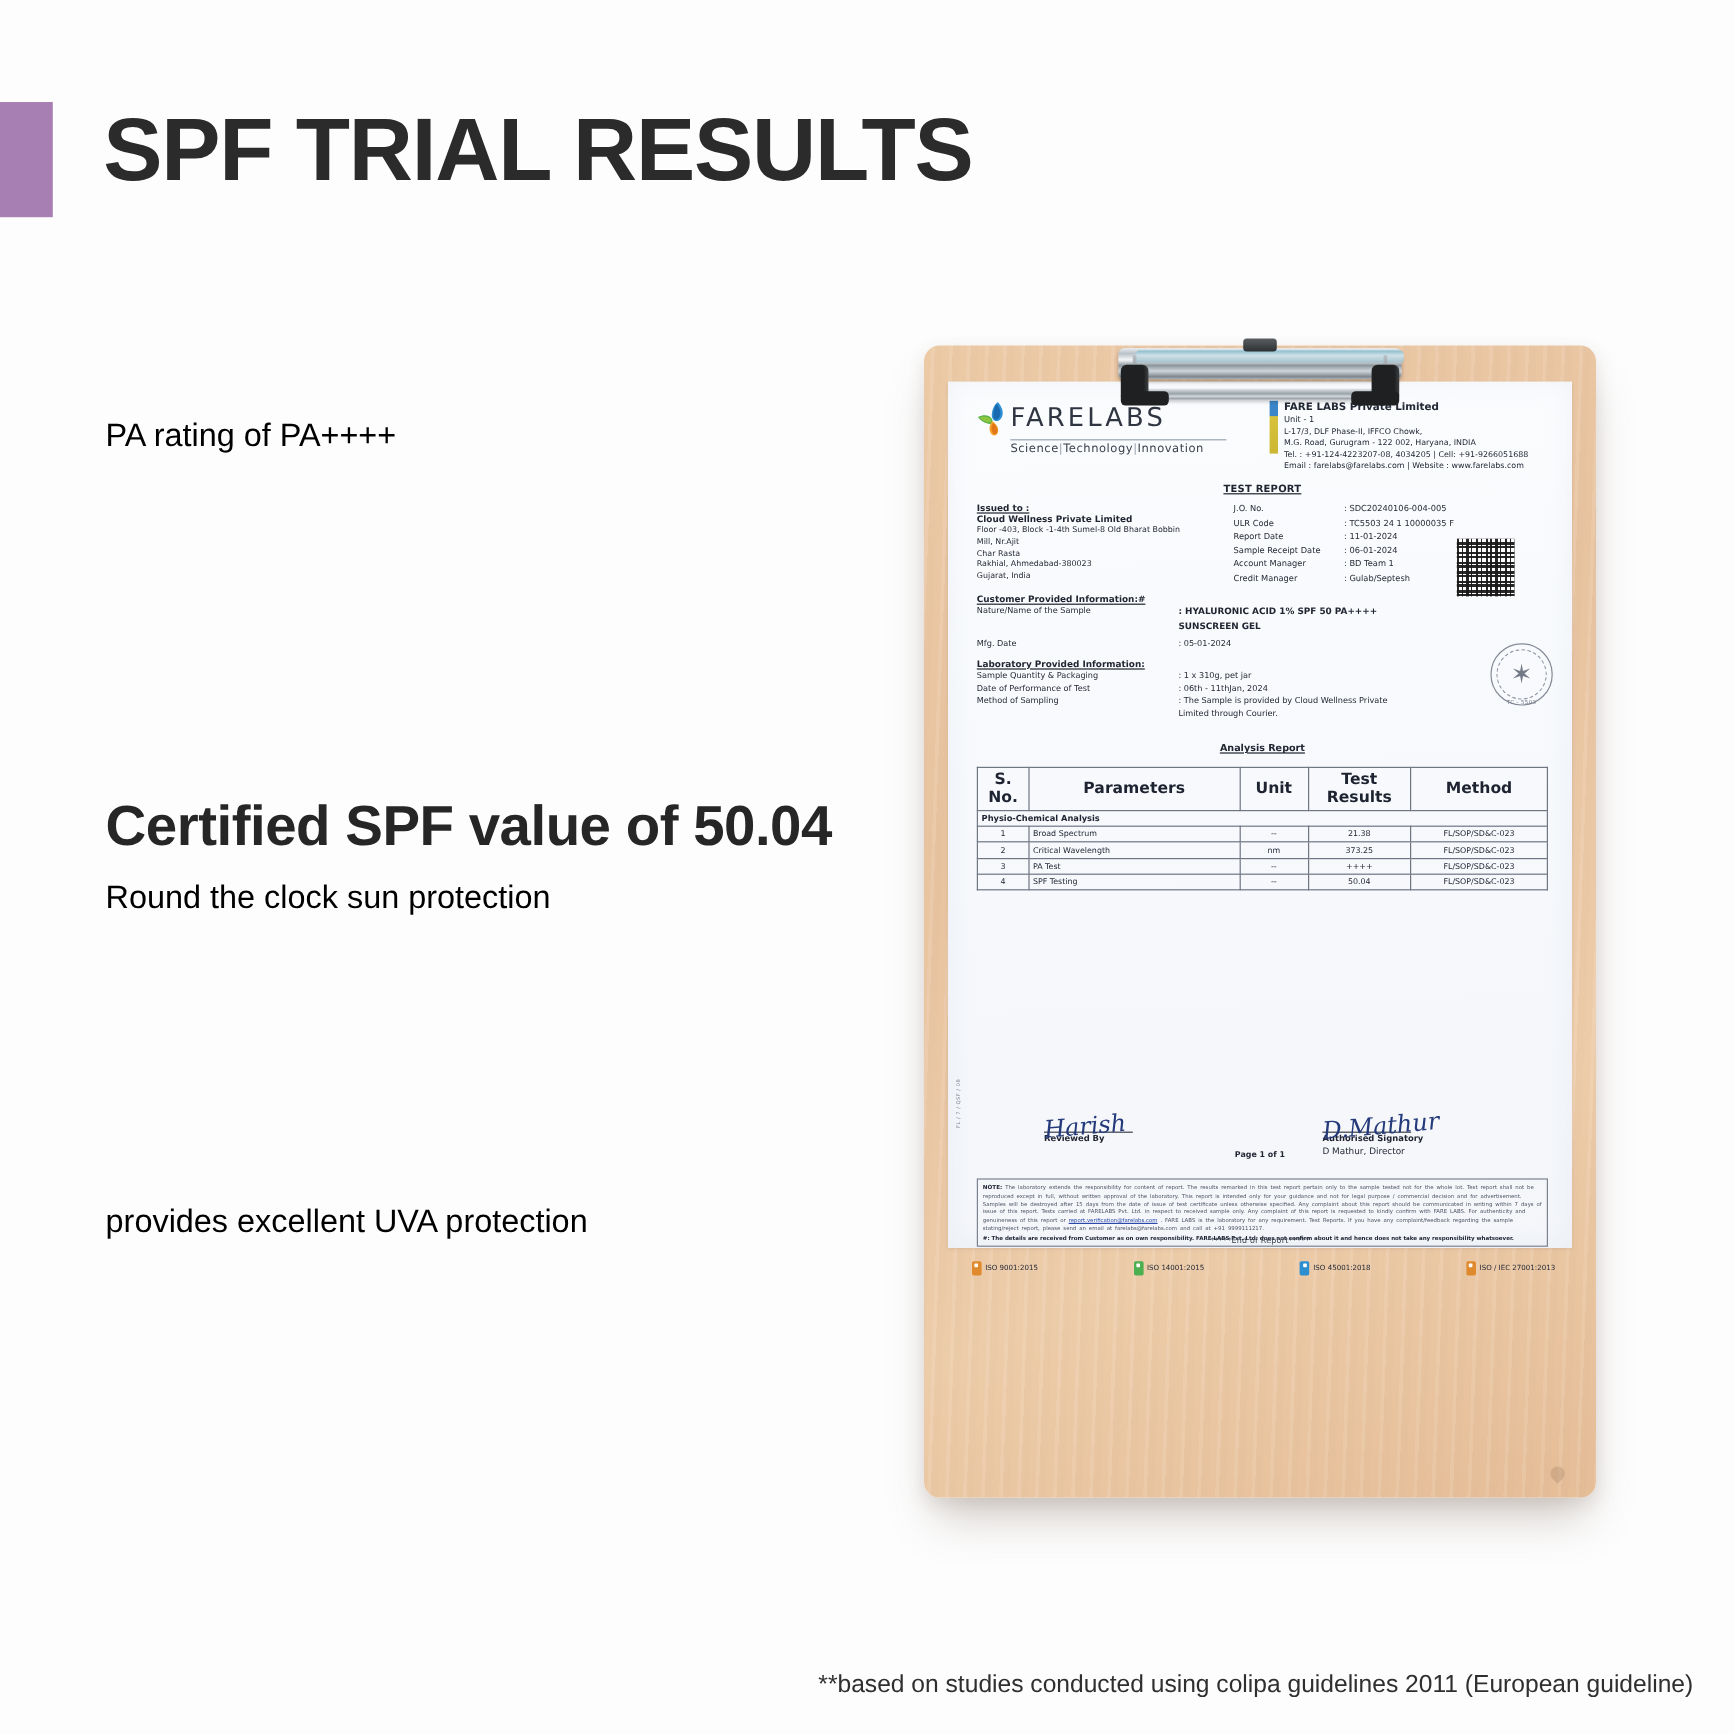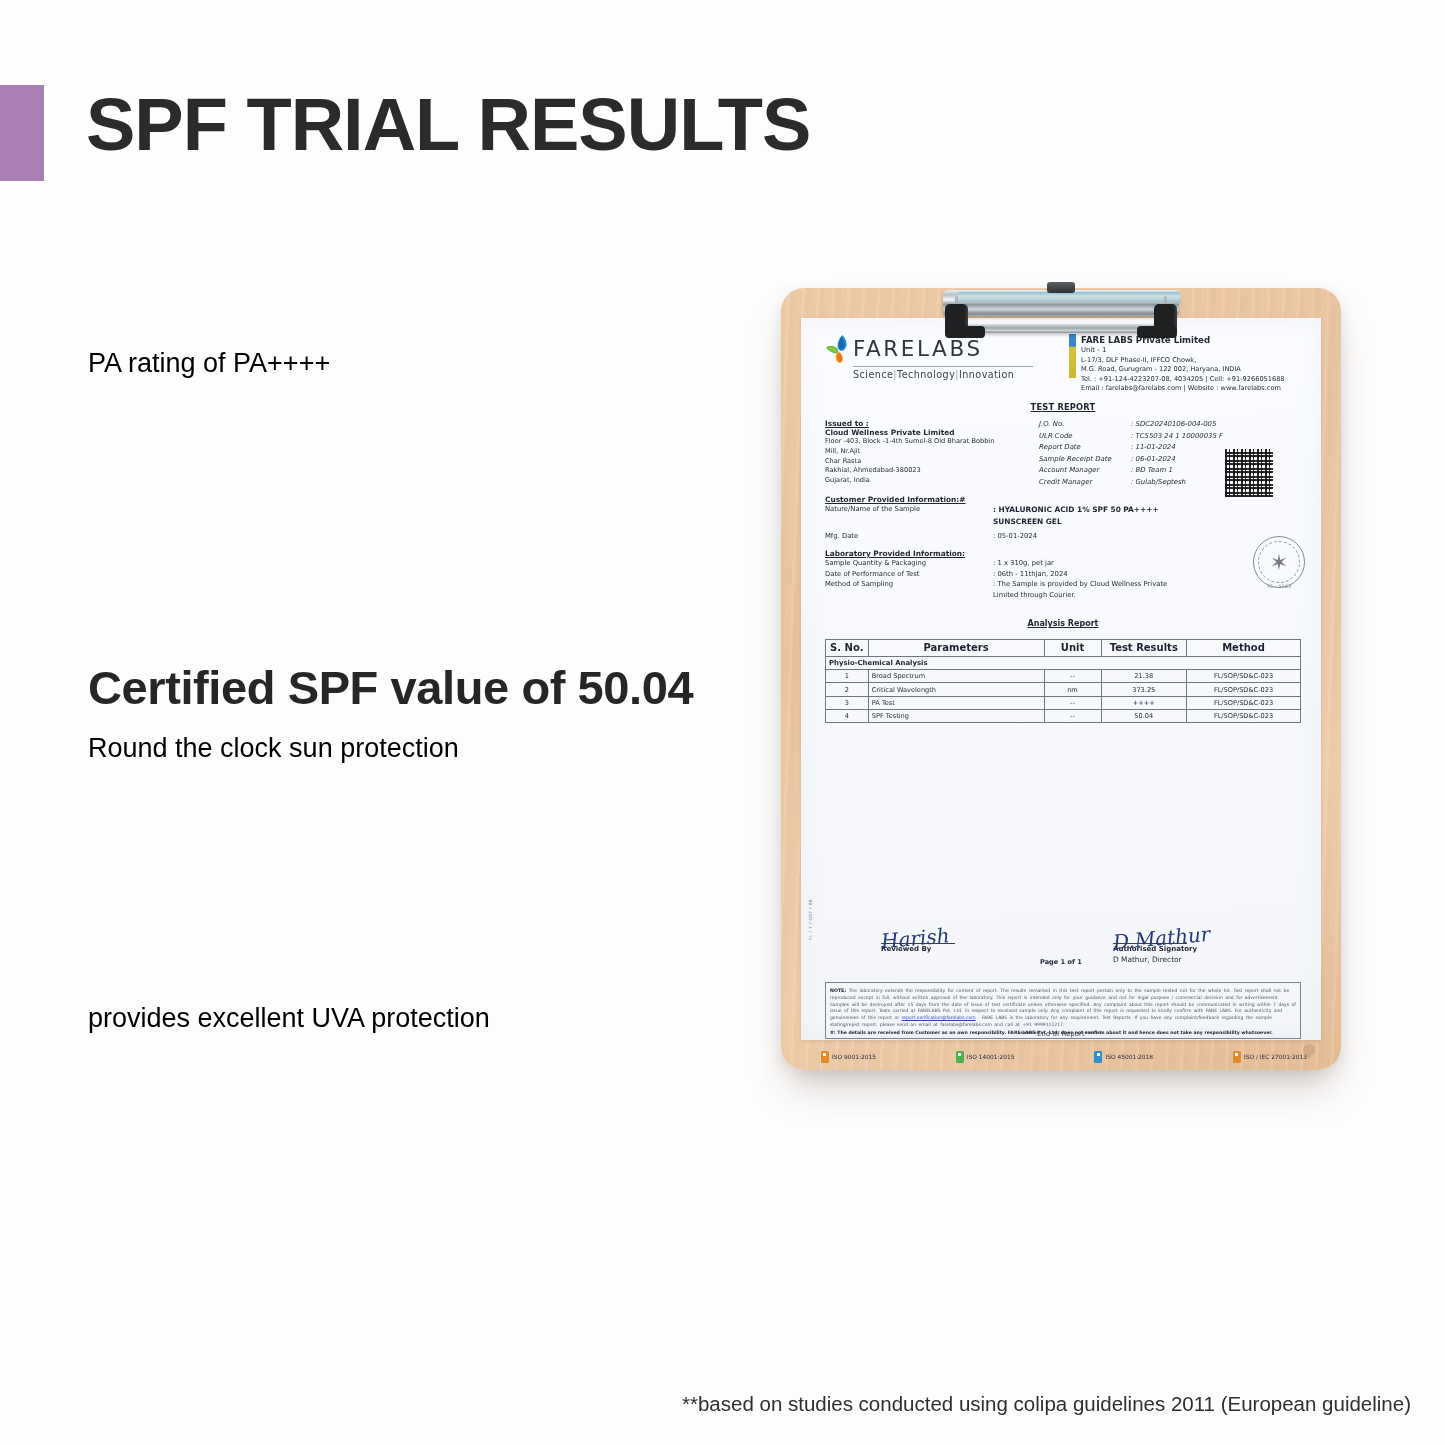--- a/index.html
+++ b/index.html
@@ -41,25 +41,24 @@
   #f3{ position:absolute; top:655px; }
 
   .footnote{
     position:absolute; right:34px; top:1392px;
     font-size:20.5px; color:#2f2f2f; white-space:nowrap;
   }
 
   
   .clipboard{
     position:absolute; left:770px; top:288px;
-    width:560px; height:782px;
+    width:560px; height:960px;
     background:linear-gradient(155deg,#eccaa6 0%,#e8c3a0 35%,#edcca9 70%,#e5bd97 100%);
-    border-radius:23px;
+    border-radius:13px;
     box-shadow:0 24px 38px -10px rgba(120,100,85,.34), 0 5px 14px rgba(120,100,85,.14);
-    margin-left:11px;
   }
   .clip-wood-grain{
     position:absolute; inset:0; border-radius:13px;
     background:
       repeating-linear-gradient(92deg, rgba(255,255,255,0) 0 6px, rgba(255,255,255,.13) 6px 9px, rgba(0,0,0,.012) 9px 15px);
     opacity:.75; pointer-events:none;
   }
   .clip-hole{
     position:absolute; right:26px; bottom:14px;
     width:12px; height:12px; border-radius:50% 50% 50% 0;
@@ -157,21 +156,21 @@
   .addr-name{ font-size:8.6px; font-weight:bold; }
   .addr-unit{ font-size:6.9px; }
 
   .test-report-title{
     text-align:center; font-size:8.3px; font-weight:bold;
     text-decoration:underline; margin-top:9px; letter-spacing:.2px;
   }
 
   .two-col{ display:flex; margin-top:7px; }
   .col-left{ width:210px; }
-  .col-right{ width:254px; position:relative; padding-left:4px;font-style:italic; }
+  .col-right{ width:254px; position:relative; padding-left:4px; }
 
   .lbl-u{ font-size:7.4px; font-weight:bold; text-decoration:underline; }
   .bold7{ font-size:7.4px; font-weight:bold; }
   .t66{ font-size:6.6px; line-height:1.46; }
 
   .kv{ display:flex; font-size:6.9px; line-height:1.66; }
   .kv .k{ width:92px; flex:0 0 92px; }
   .kv .v{ flex:1; }
 
   .qr{
@@ -212,21 +211,21 @@
   }
 
   table.analysis{
     width:100%; border-collapse:collapse; margin-top:11px;
     font-size:6.6px;
   }
   table.analysis th, table.analysis td{
     border:.6px solid #6e7684; padding:2.2px 3px;
     color:#1d2330;
   }
-  table.analysis th{ font-size:10px; font-weight:bold; text-align:center; background:#f7f9fc; }
+  table.analysis th{ font-size:13px; font-weight:bold; text-align:center; background:#f7f9fc; }
   td.c{ text-align:center; }
   tr.section td{ font-weight:bold; font-size:6.9px; }
 
   
   .sigs{ position:absolute; left:24px; right:20px; top:612px; height:48px; }
   .sig{ position:absolute; }
   .sig.left{ left:56px; }
   .sig.right{ left:288px; }
   .sig-script{
     font-family:"DejaVu Serif", serif; font-style:italic;

